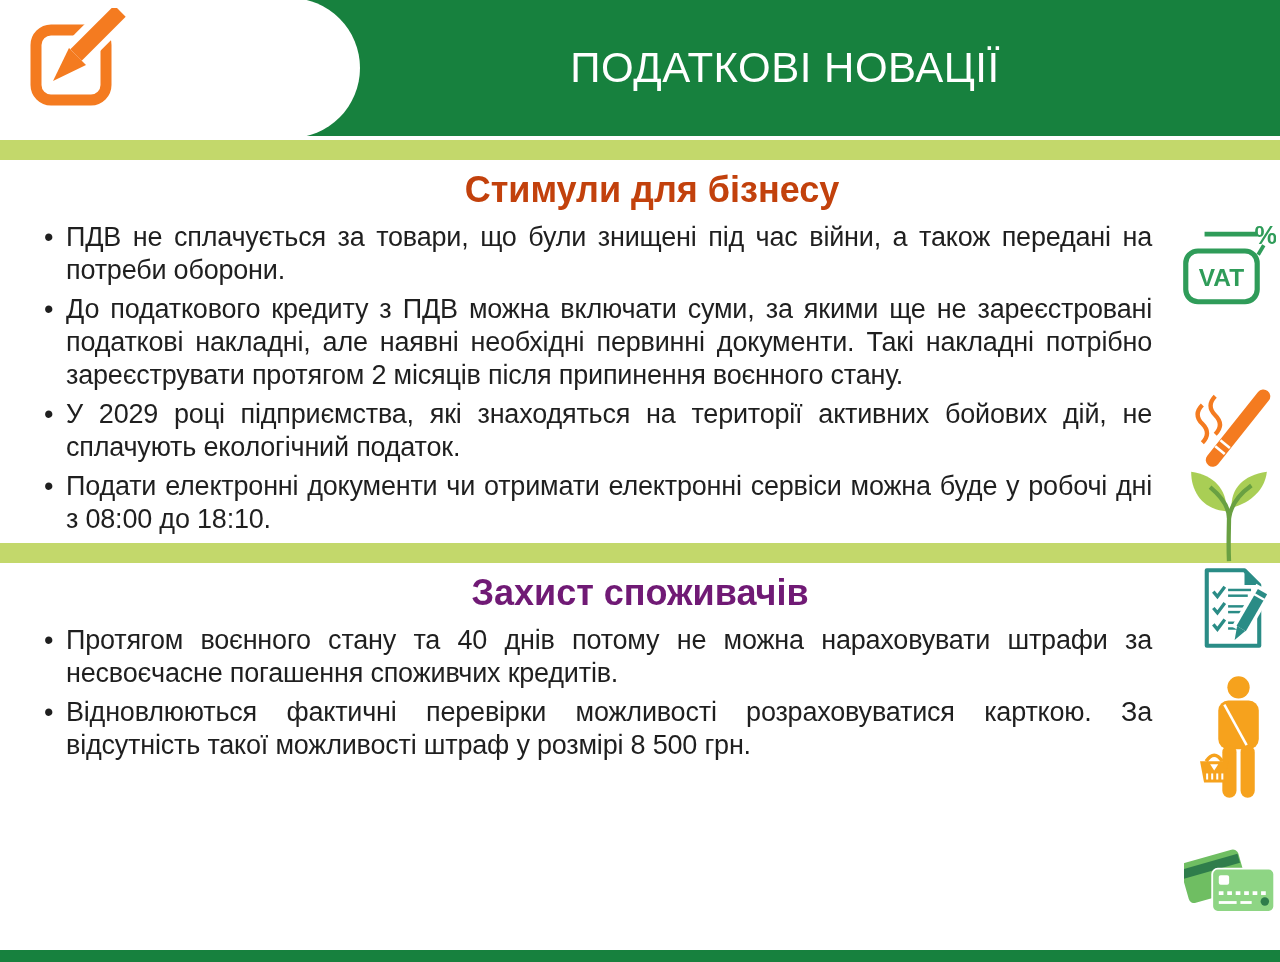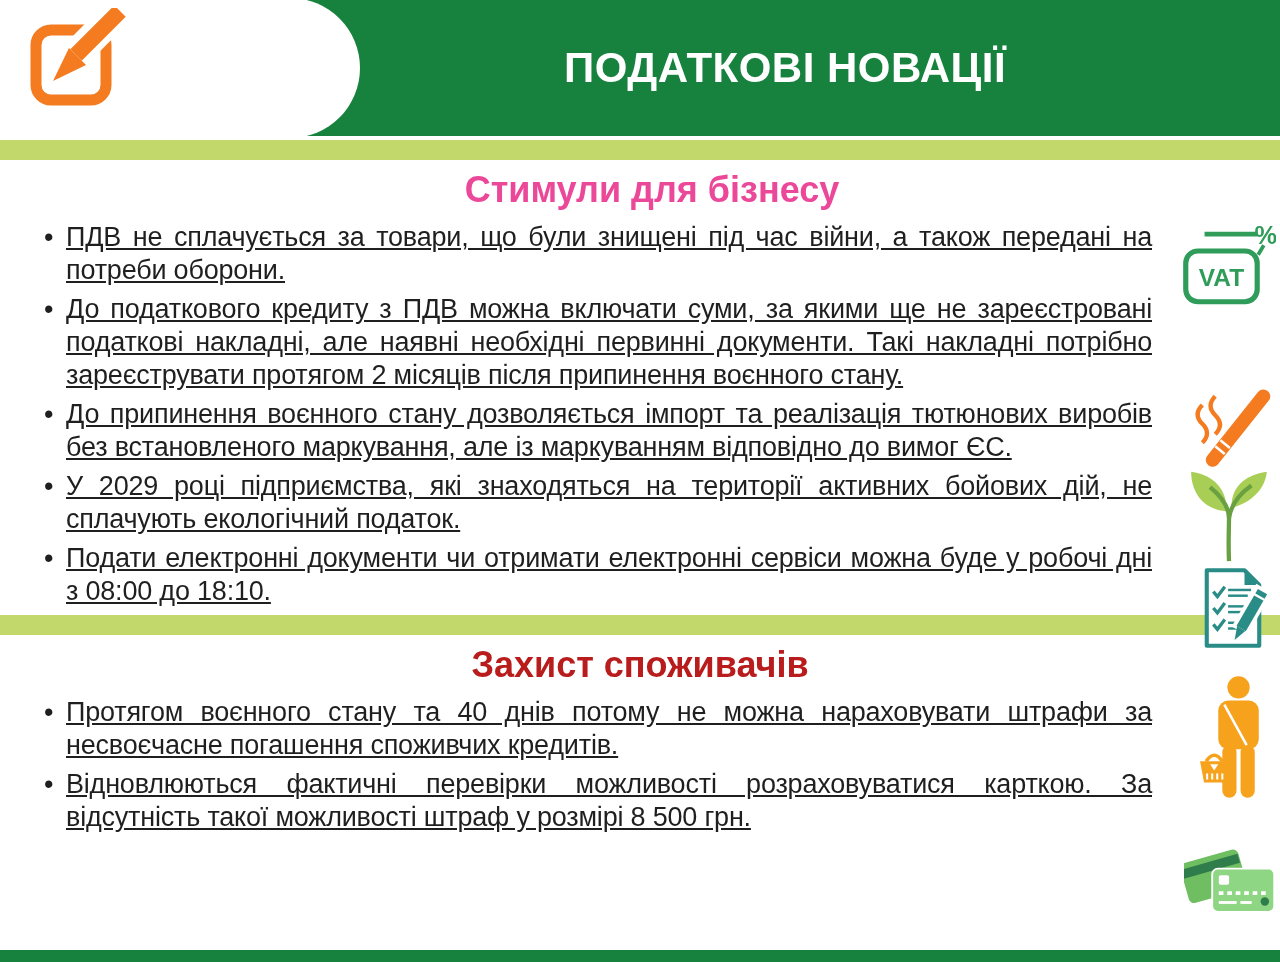--- a/index.html
+++ b/index.html
@@ -24,41 +24,40 @@
   .header-white-circle {
     position:absolute; left:220px; top:-2px; width:140px; height:140px;
     border-radius:50%; background:#ffffff;
   }
   .compose-icon {
     position:absolute; left:26px; top:8px; width:100px; height:104px;
   }
   .header-title {
     position:absolute; left:290px; right:0; top:0; height:136px;
     display:flex; flex-direction:column; align-items:center; justify-content:center;
-    color:#ffffff; font-weight:700; font-size:42px; line-height:50px;
+    color:#ffffff; font-weight:400; font-size:42px; line-height:50px;
     letter-spacing:0.5px; text-align:center;
   }
   
   .sep { height:20px; background:#C3D86B; }
   .sep-1 { margin-top:4px; }
   .sep-2 { margin-top:7px; }
   
   .section-heading {
     text-align:center; font-weight:bold; font-size:36px; margin-top:9px;
   }
-  .section-heading.green { color:#ec4899;padding-left:24px; }
-  .section-heading.orange { color:#b91c1c; }
+  .section-heading.green { color:#c2410c;padding-left:24px; }
+  .section-heading.orange { color:#701a75; }
   .bullets {
     list-style:none;
     margin:10px 0 0 0;
     padding:0 128px 0 40px;
     font-size:27px; line-height:33px;
     text-align:justify;
     letter-spacing:-0.2px;
-    text-decoration:underline;
   }
   .bullets li {
     position:relative;
     padding-left:26px;
     margin-bottom:6px;
   }
   .bullets li::before {
     content:"\2022";
     position:absolute; left:4px; top:0;
     color:#1f1f1f;
@@ -98,21 +97,20 @@
   </div>
 </div>
 
 <div class="sep sep-1"></div>
 
 <div class="section-heading green">Стимули для бізнесу</div>
 
 <ul class="bullets">
   <li>ПДВ не сплачується за товари, що були знищені під час війни, а також передані на потреби оборони.</li>
   <li>До податкового кредиту з ПДВ можна включати суми, за якими ще не зареєстровані податкові накладні, але наявні необхідні первинні документи. Такі накладні потрібно зареєструвати протягом 2 місяців після припинення воєнного стану.</li>
-  <li>До припинення воєнного стану дозволяється імпорт та реалізація тютюнових виробів без встановленого маркування, але із маркуванням відповідно до вимог ЄС.</li>
   <li>У 2029 році підприємства, які знаходяться на території активних бойових дій, не сплачують екологічний податок.</li>
   <li>Подати електронні документи чи отримати електронні сервіси можна буде у робочі дні з 08:00 до 18:10.</li>
 </ul>
 
 <div class="sep sep-2"></div>
 
 <div class="section-heading orange">Захист споживачів</div>
 
 <ul class="bullets">
   <li>Протягом воєнного стану та 40 днів потому не можна нараховувати штрафи за несвоєчасне погашення споживчих кредитів.</li>

